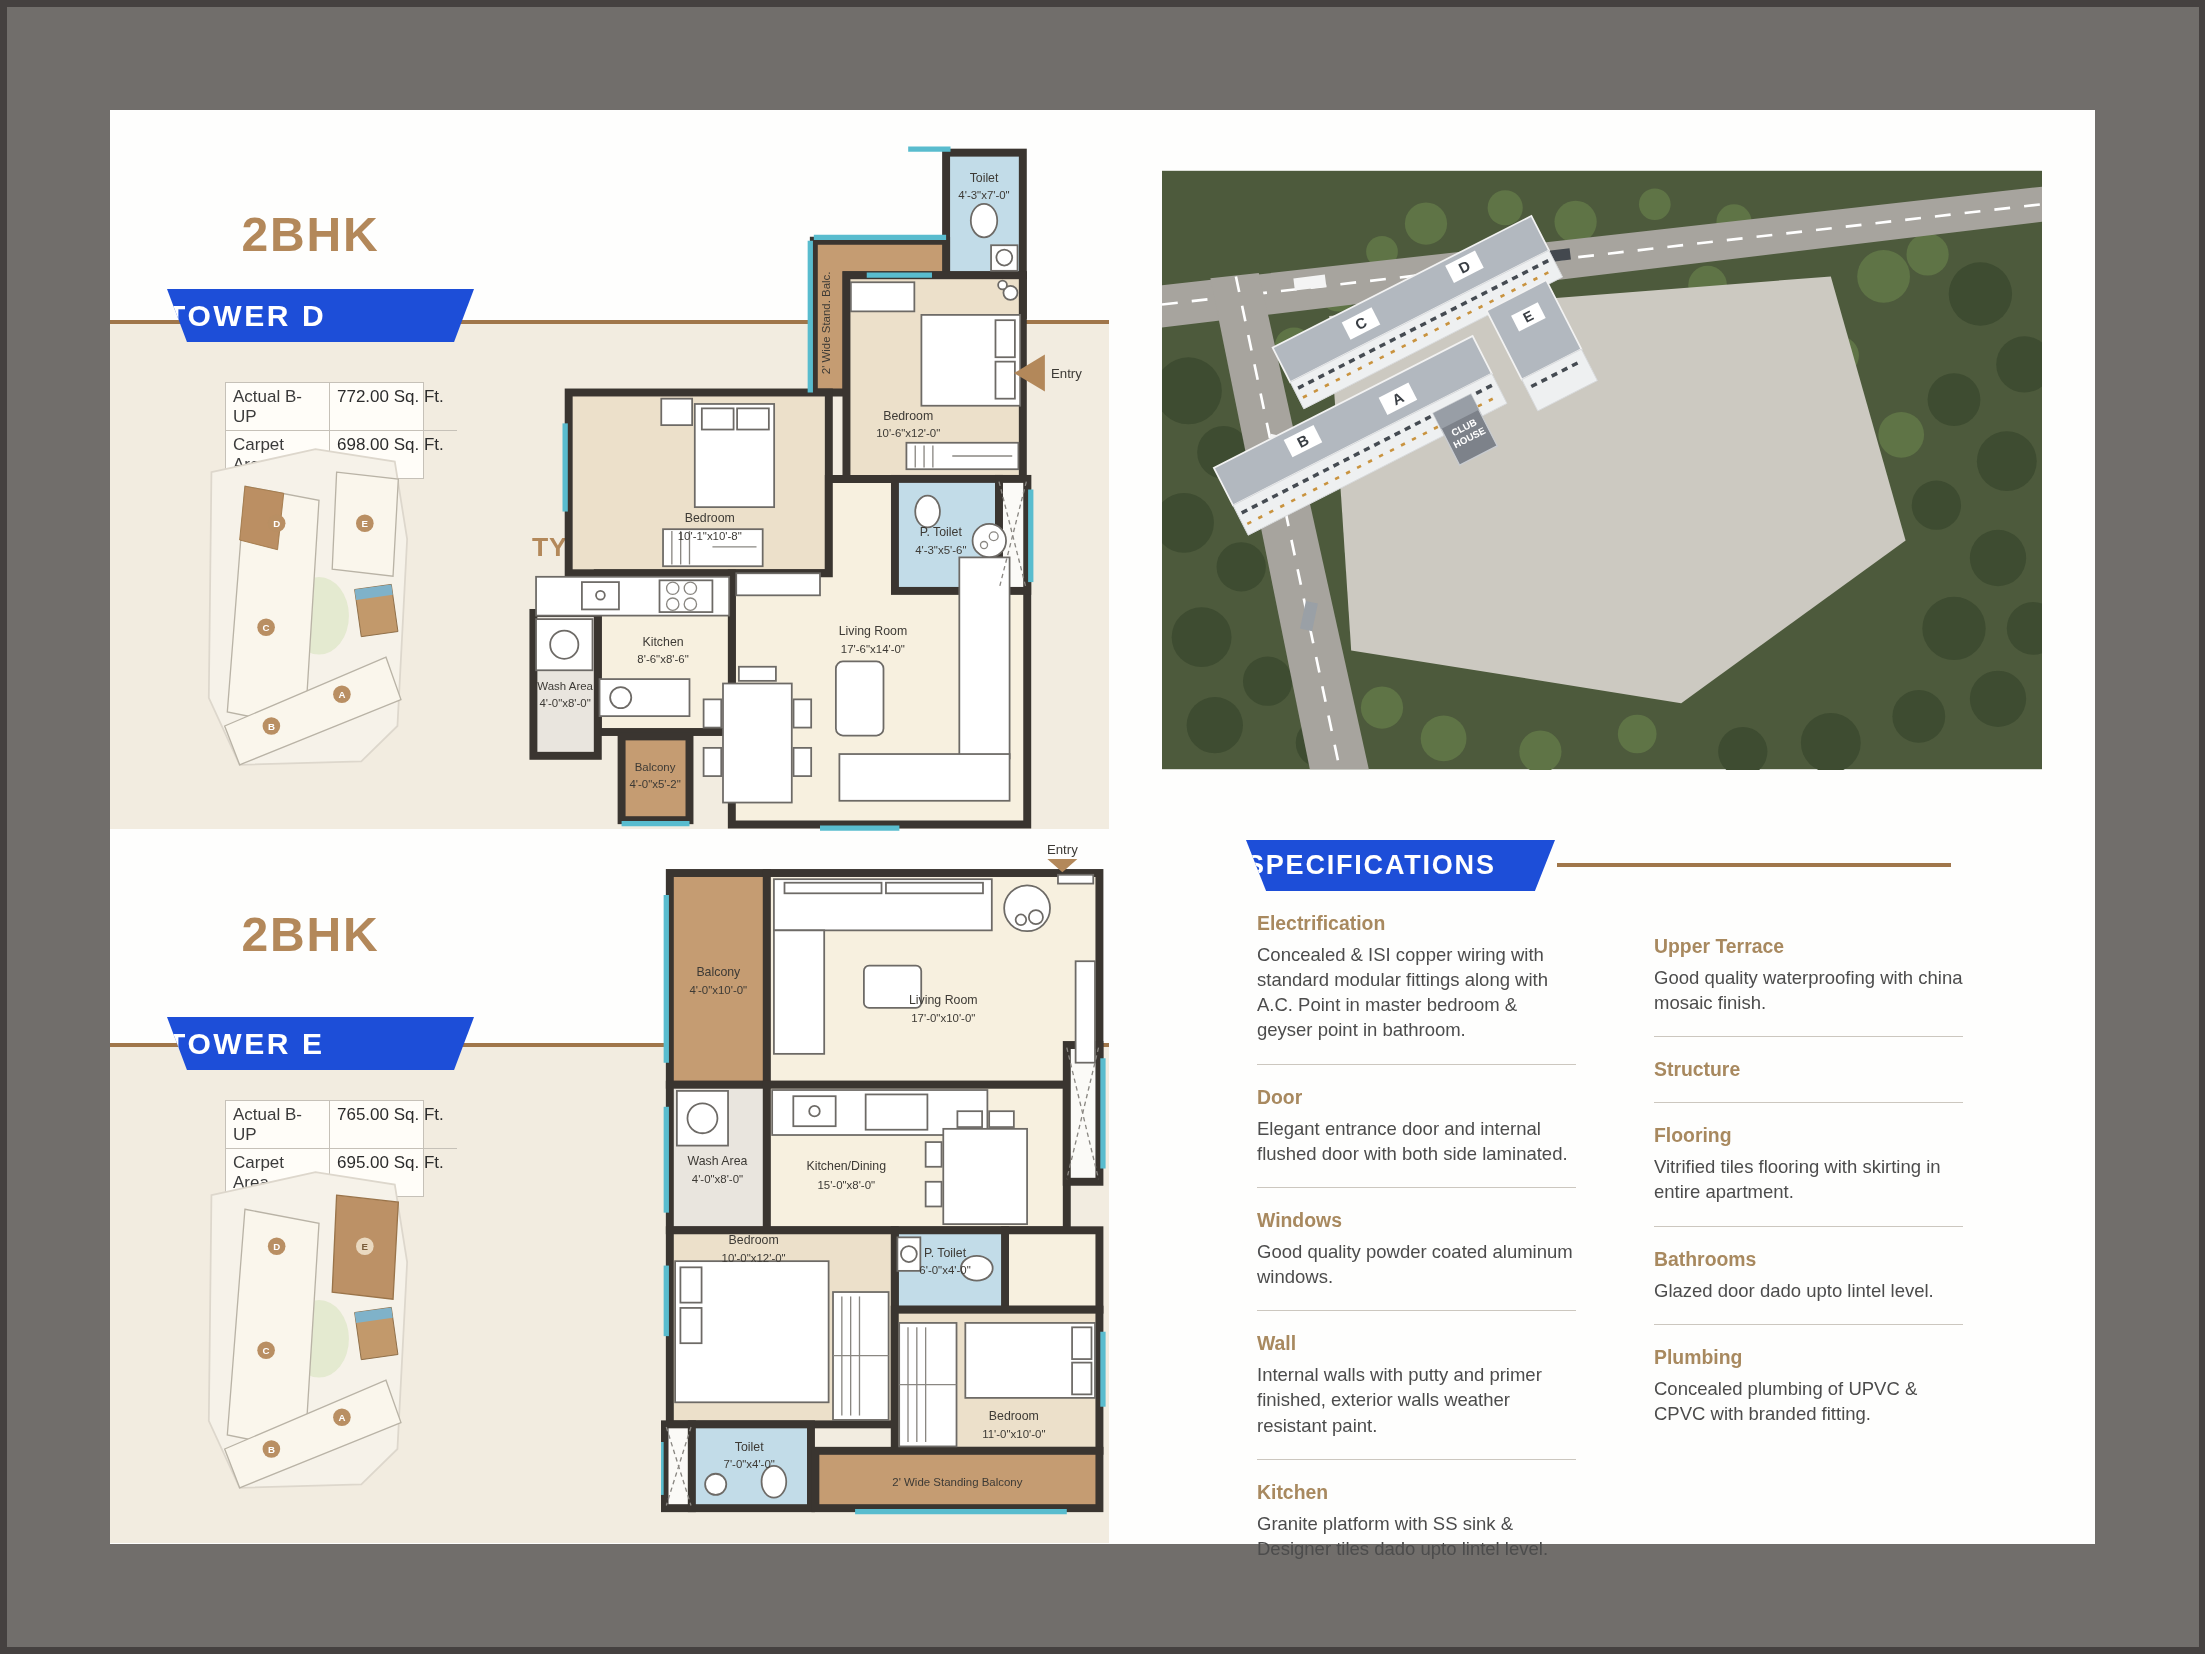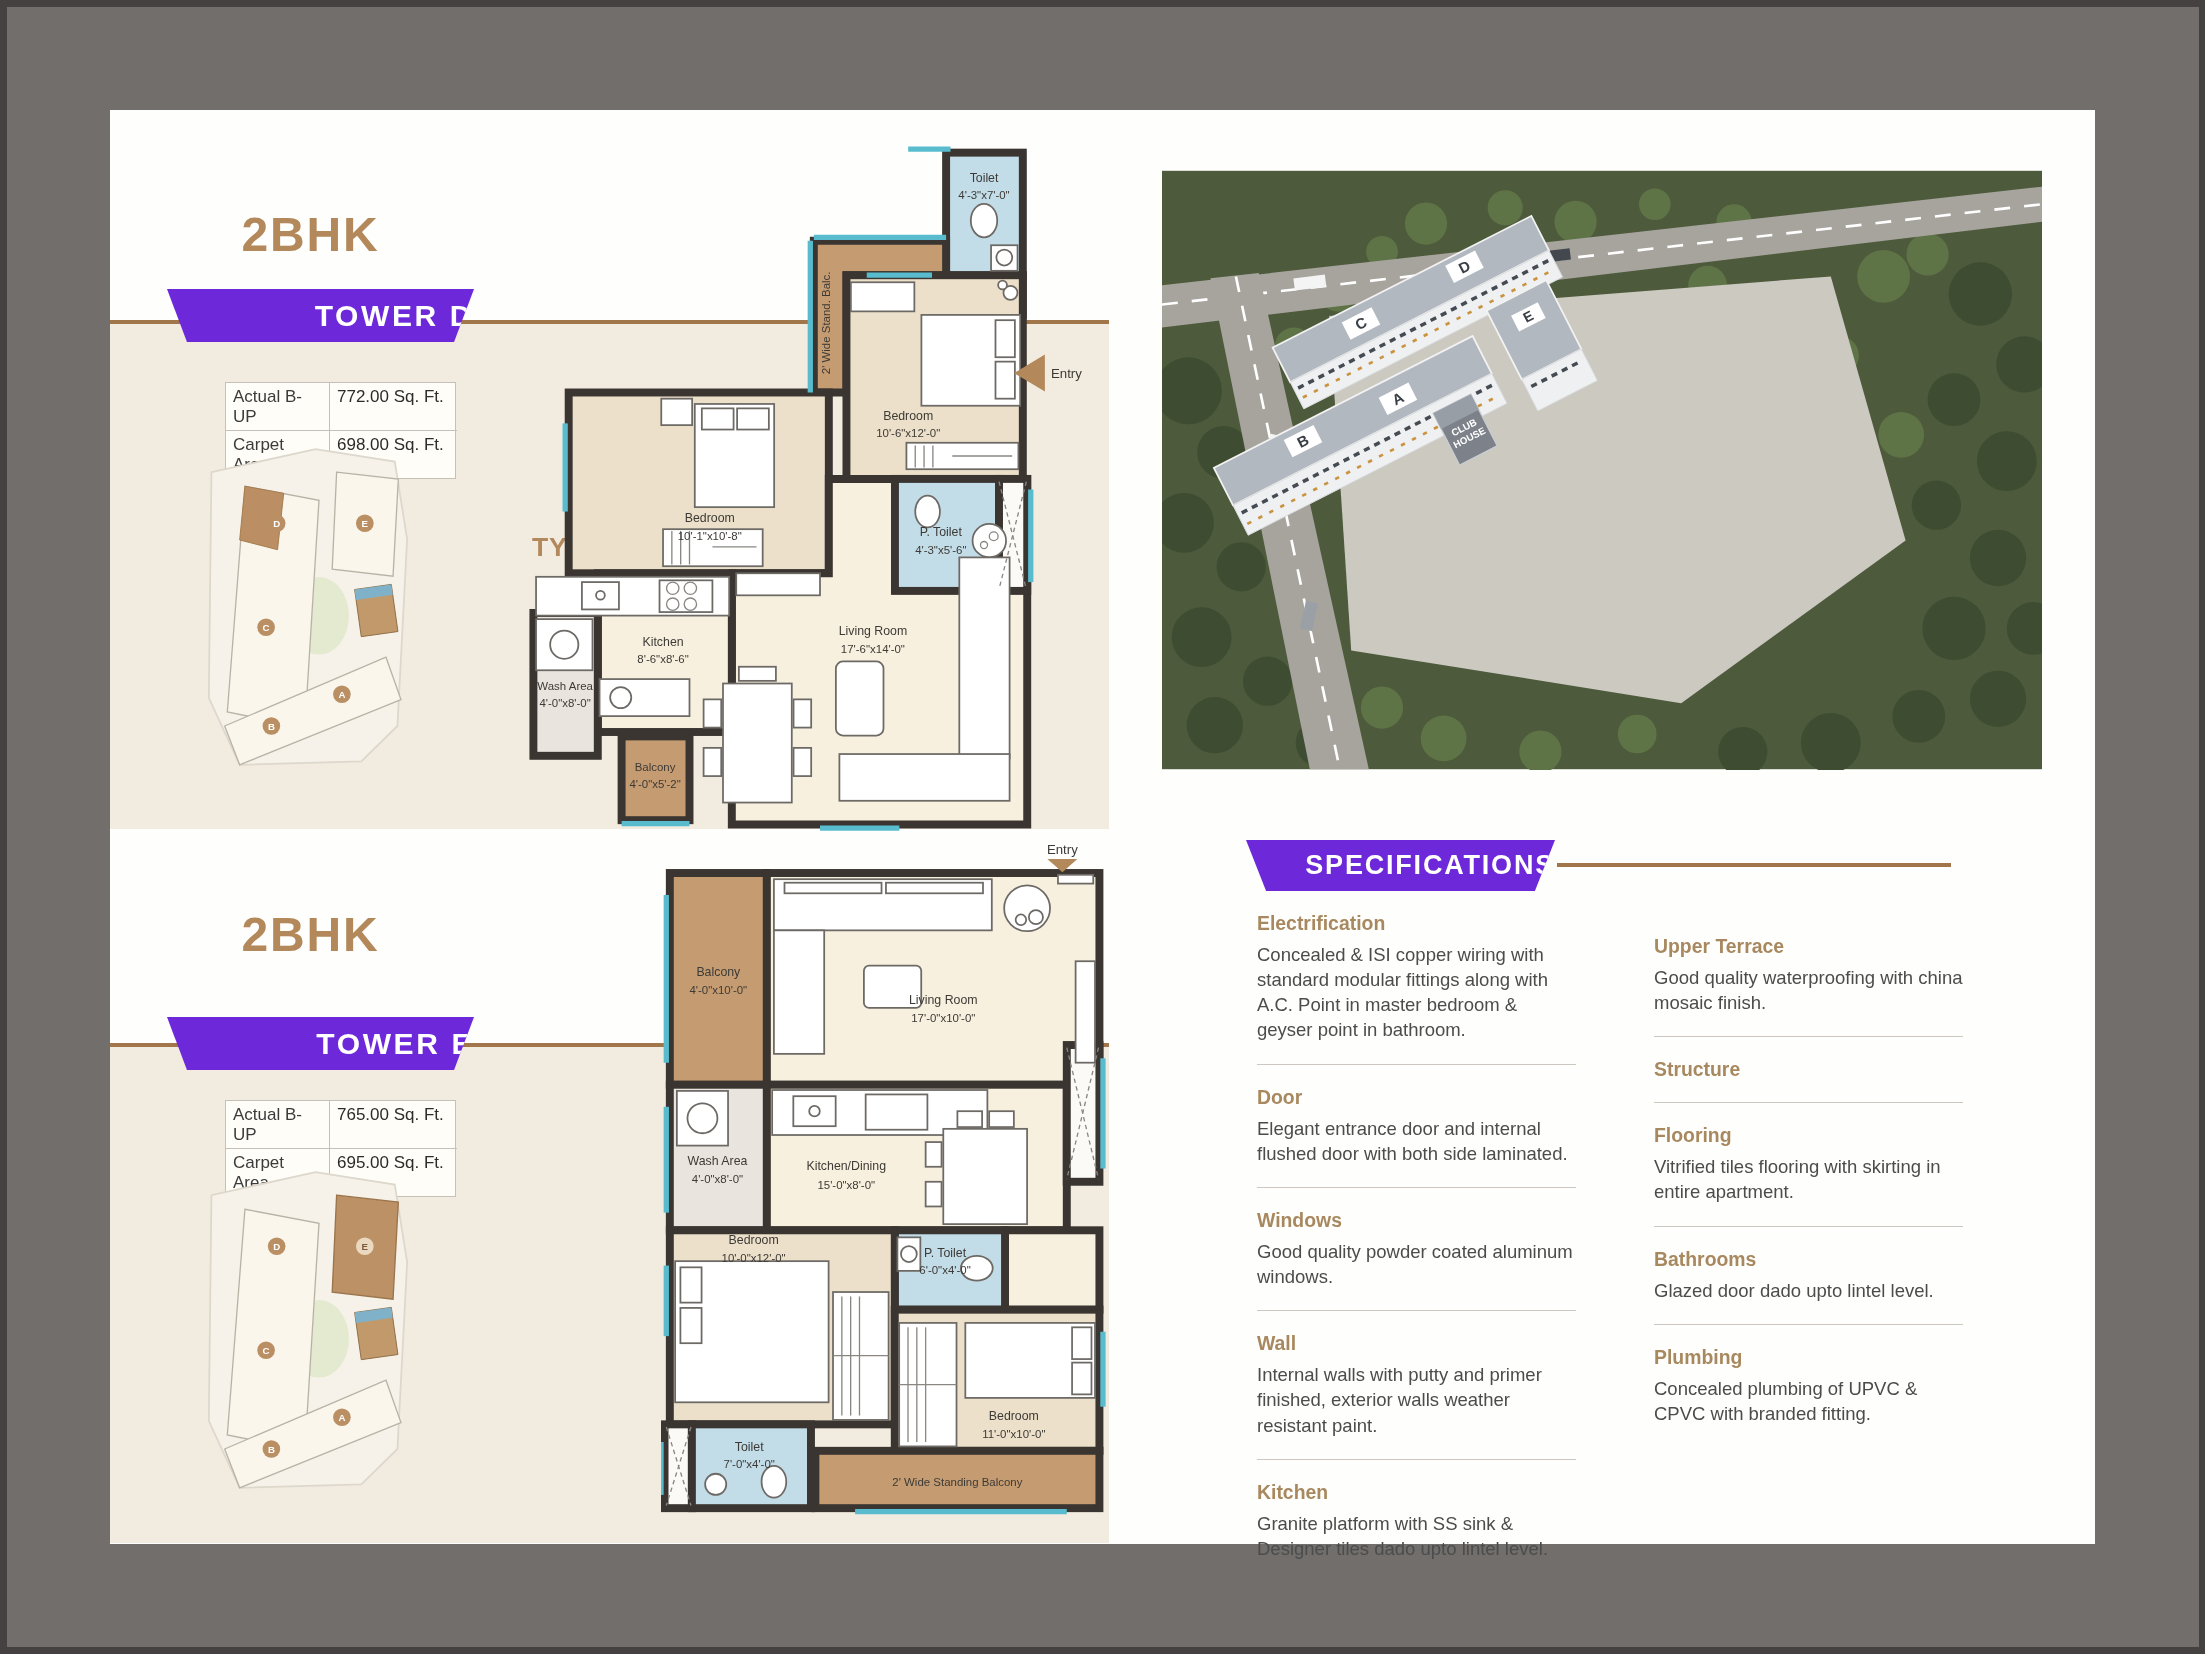--- a/index.html
+++ b/index.html
@@ -1,23 +1,23 @@
 <!DOCTYPE html>
 <html style="font-size:14px"><head>
 <meta charset="utf-8">
 <style>
   html,body{margin:0;padding:0;background:#555;}
   .frame{position:relative;width:2206px;height:1654px;background:#716e6b;box-sizing:border-box;border:7px solid #454140;font-family:"Liberation Sans","DejaVu Sans",sans-serif;overflow:hidden;}
   .page{position:absolute;left:103px;top:103px;width:1985px;height:1434px;background:#fefefd;}
   .abs{position:absolute;}
   .cream-panel{position:absolute;left:0;width:999px;background:#f2ece0;border-top:4.4px solid #a0764a;box-sizing:border-box;}
   .bhk-title{position:absolute;width:243px;text-align:center;font-size:48px;font-weight:bold;color:#b3885a;letter-spacing:1.8px;}
-  .banner{position:absolute;background:#6d28d9;color:#fff;text-align:right;font-weight:bold;clip-path:polygon(0 0,100% 0,93.5% 100%,6.5% 100%);}
+  .banner{position:absolute;background:#1d4ed8;color:#fff;text-align:left;font-weight:bold;clip-path:polygon(0 0,100% 0,93.5% 100%,6.5% 100%);}
   .tower-banner{left:57px;width:307px;height:53px;line-height:53px;font-size:30px;letter-spacing:2.6px;}
-  .area-table{position:absolute;left:115px;width:231px;display:grid;grid-template-columns:104px 127px;background:#fffdf8;border:0.9px solid #c6c1b8;box-sizing:border-box;}
+  .area-table{position:absolute;left:115px;width:199px;display:grid;grid-template-columns:104px 127px;background:#fffdf8;border:0.9px solid #c6c1b8;box-sizing:border-box;}
   .area-table .cell{padding:3.5px 7px;font-size:17px;color:#3b3b3b;box-sizing:border-box;}
   .area-table .lbl{border-right:0.9px solid #c6c1b8;}
   .area-table .val{font-weight:normal;color:#2c2c2c;}
   .area-table .top{border-bottom:0.9px solid #c6c1b8;}
   .type-label{position:absolute;font-size:26.5px;font-weight:bold;color:#b3885a;letter-spacing:0.9px;}
   
   .spec-banner{left:1136px;top:730px;width:309px;height:51px;line-height:51px;font-size:27px;letter-spacing:1.8px;}
   .spec-line{position:absolute;left:1447px;top:753px;width:394px;height:3.5px;background:#a0764a;}
   .spec-col{position:absolute;top:798px;}
   .spec-col.left{left:1147px;width:319px;}

